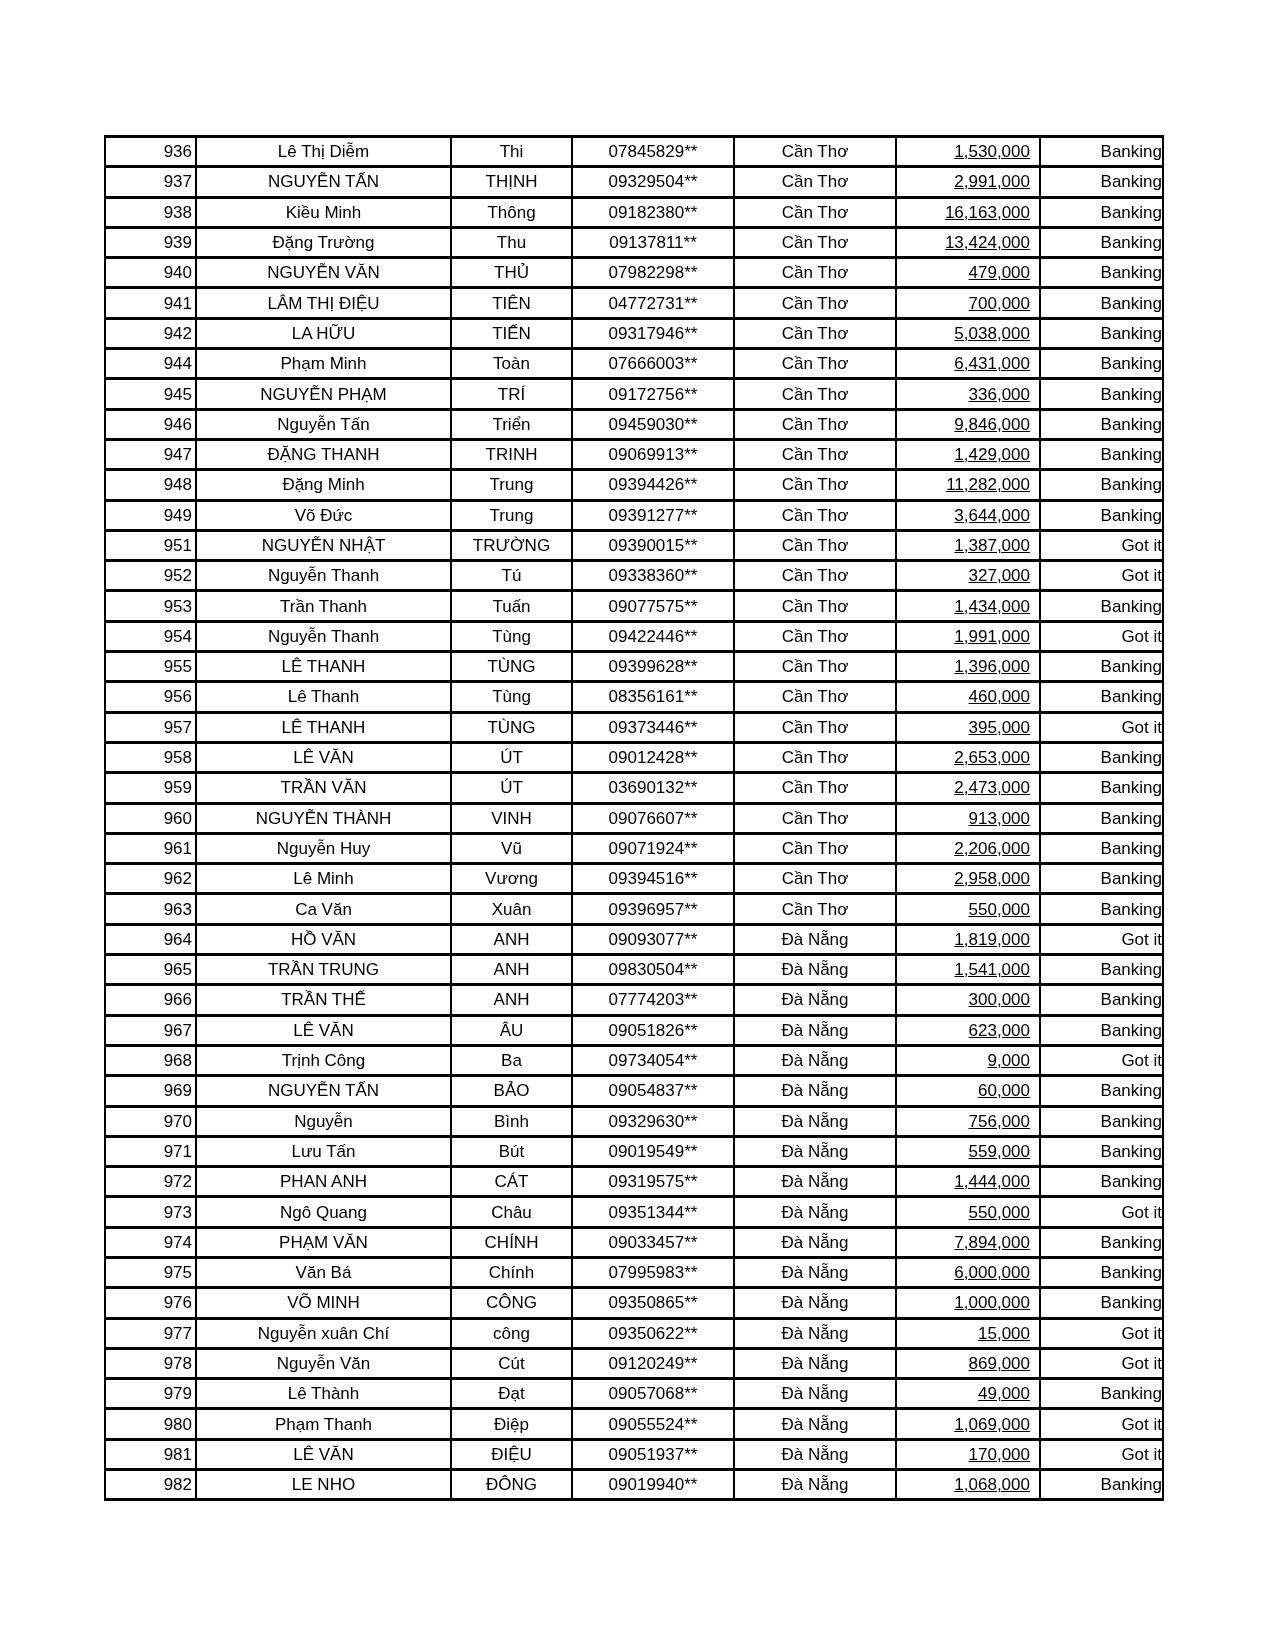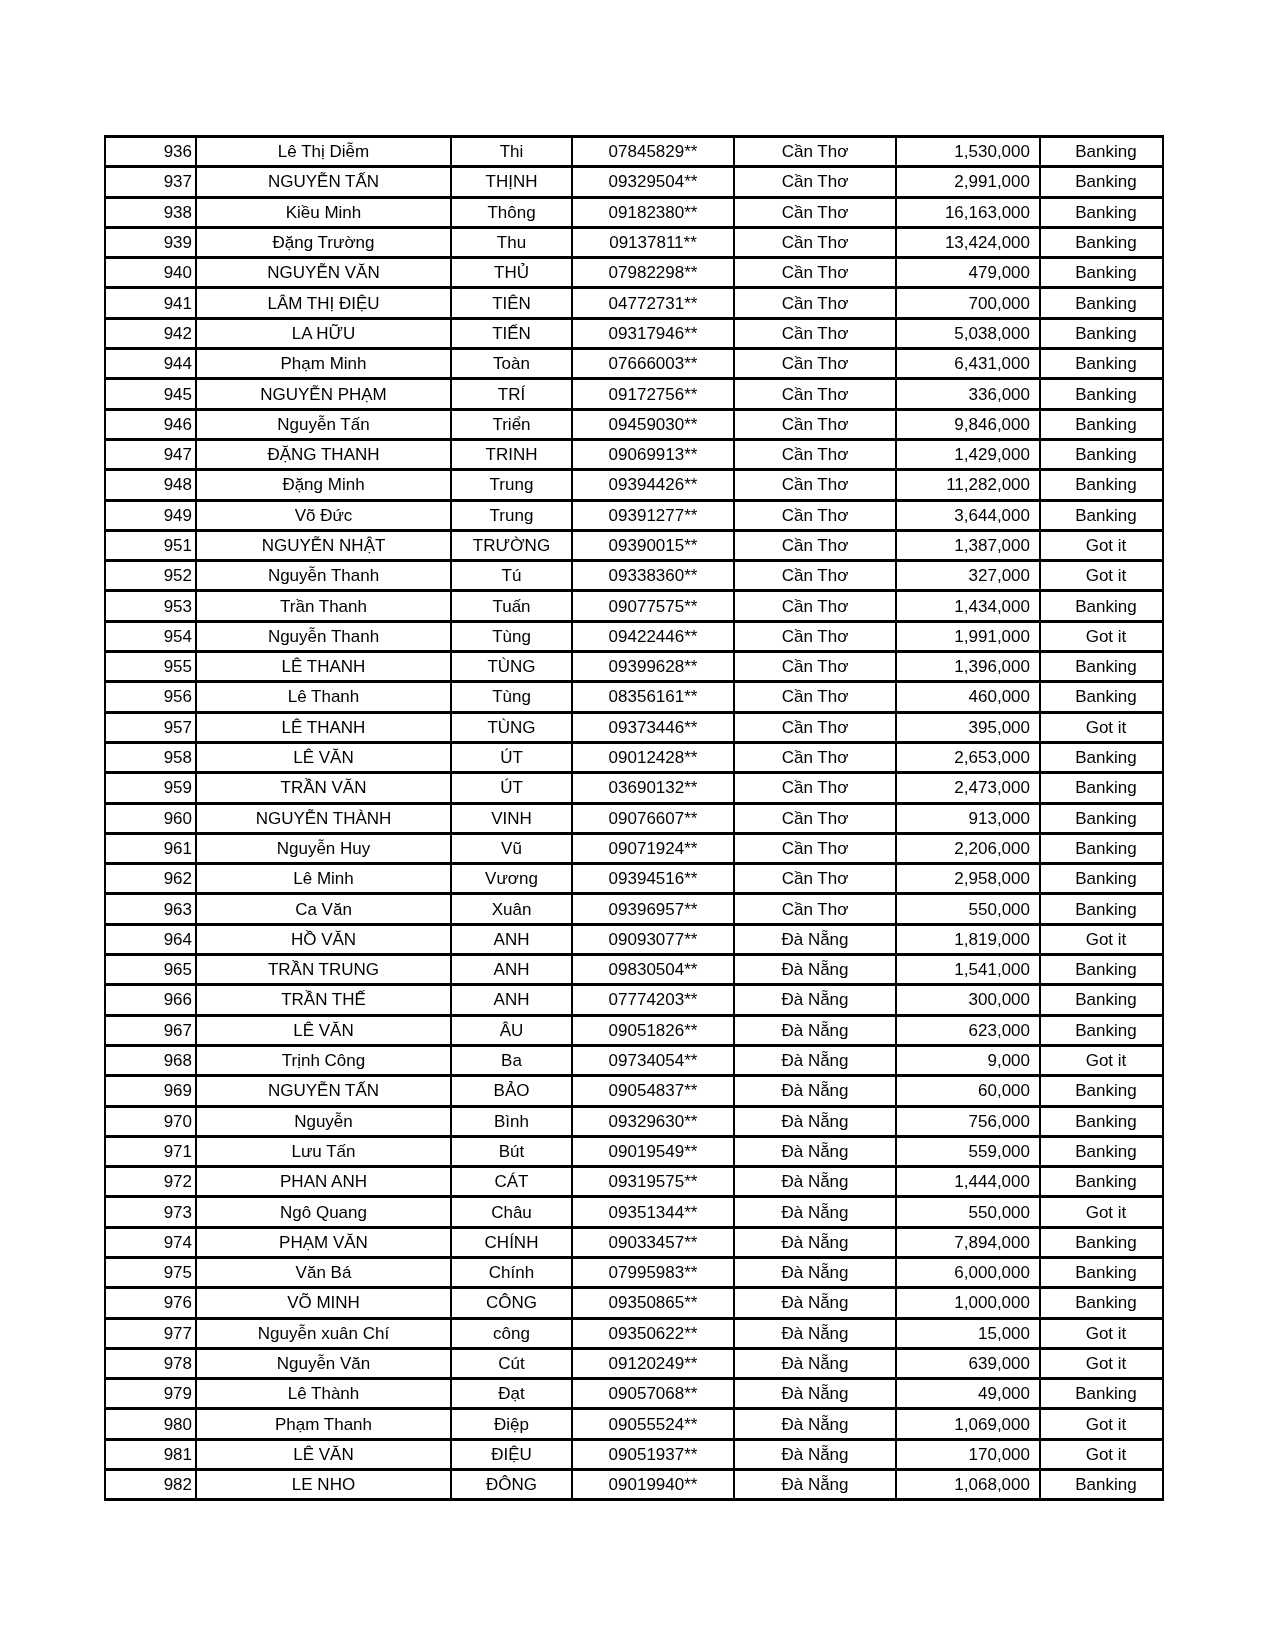--- a/index.html
+++ b/index.html
@@ -31,23 +31,23 @@
     height: 27.3px;
     font-size: 17px;
     line-height: 1;
     padding: 0;
     overflow: hidden;
     white-space: nowrap;
     vertical-align: middle;
   }
   .align-right  { text-align: right; }
   .align-center { text-align: center; }
-  .align-left   { text-align: center; }
+  .align-left   { text-align: right; }
   .col-index    { padding-right: 3px !important; }
-  .col-amount   { padding-right: 9px !important; }
+  .col-amount   { padding-right: 9px !important; text-decoration: underline; }
   .col-status   { padding-left: 9px !important; }
 </style>
 </head>
 <body>
 
 <div class="sheet">
   <table class="data-table">
     <colgroup>
       <col style="width:91px">
       <col style="width:255px">
@@ -417,21 +417,21 @@
           <td class="col-city align-center">Đà Nẵng</td>
           <td class="col-amount align-right">15,000</td>
           <td class="col-status align-left">Got it</td>
         </tr>
         <tr>
           <td class="col-index align-right">978</td>
           <td class="col-first-name align-center">Nguyễn Văn</td>
           <td class="col-last-name align-center">Cút</td>
           <td class="col-phone align-center">09120249**</td>
           <td class="col-city align-center">Đà Nẵng</td>
-          <td class="col-amount align-right">639,000</td>
+          <td class="col-amount align-right">869,000</td>
           <td class="col-status align-left">Got it</td>
         </tr>
         <tr>
           <td class="col-index align-right">979</td>
           <td class="col-first-name align-center">Lê Thành</td>
           <td class="col-last-name align-center">Đạt</td>
           <td class="col-phone align-center">09057068**</td>
           <td class="col-city align-center">Đà Nẵng</td>
           <td class="col-amount align-right">49,000</td>
           <td class="col-status align-left">Banking</td>

